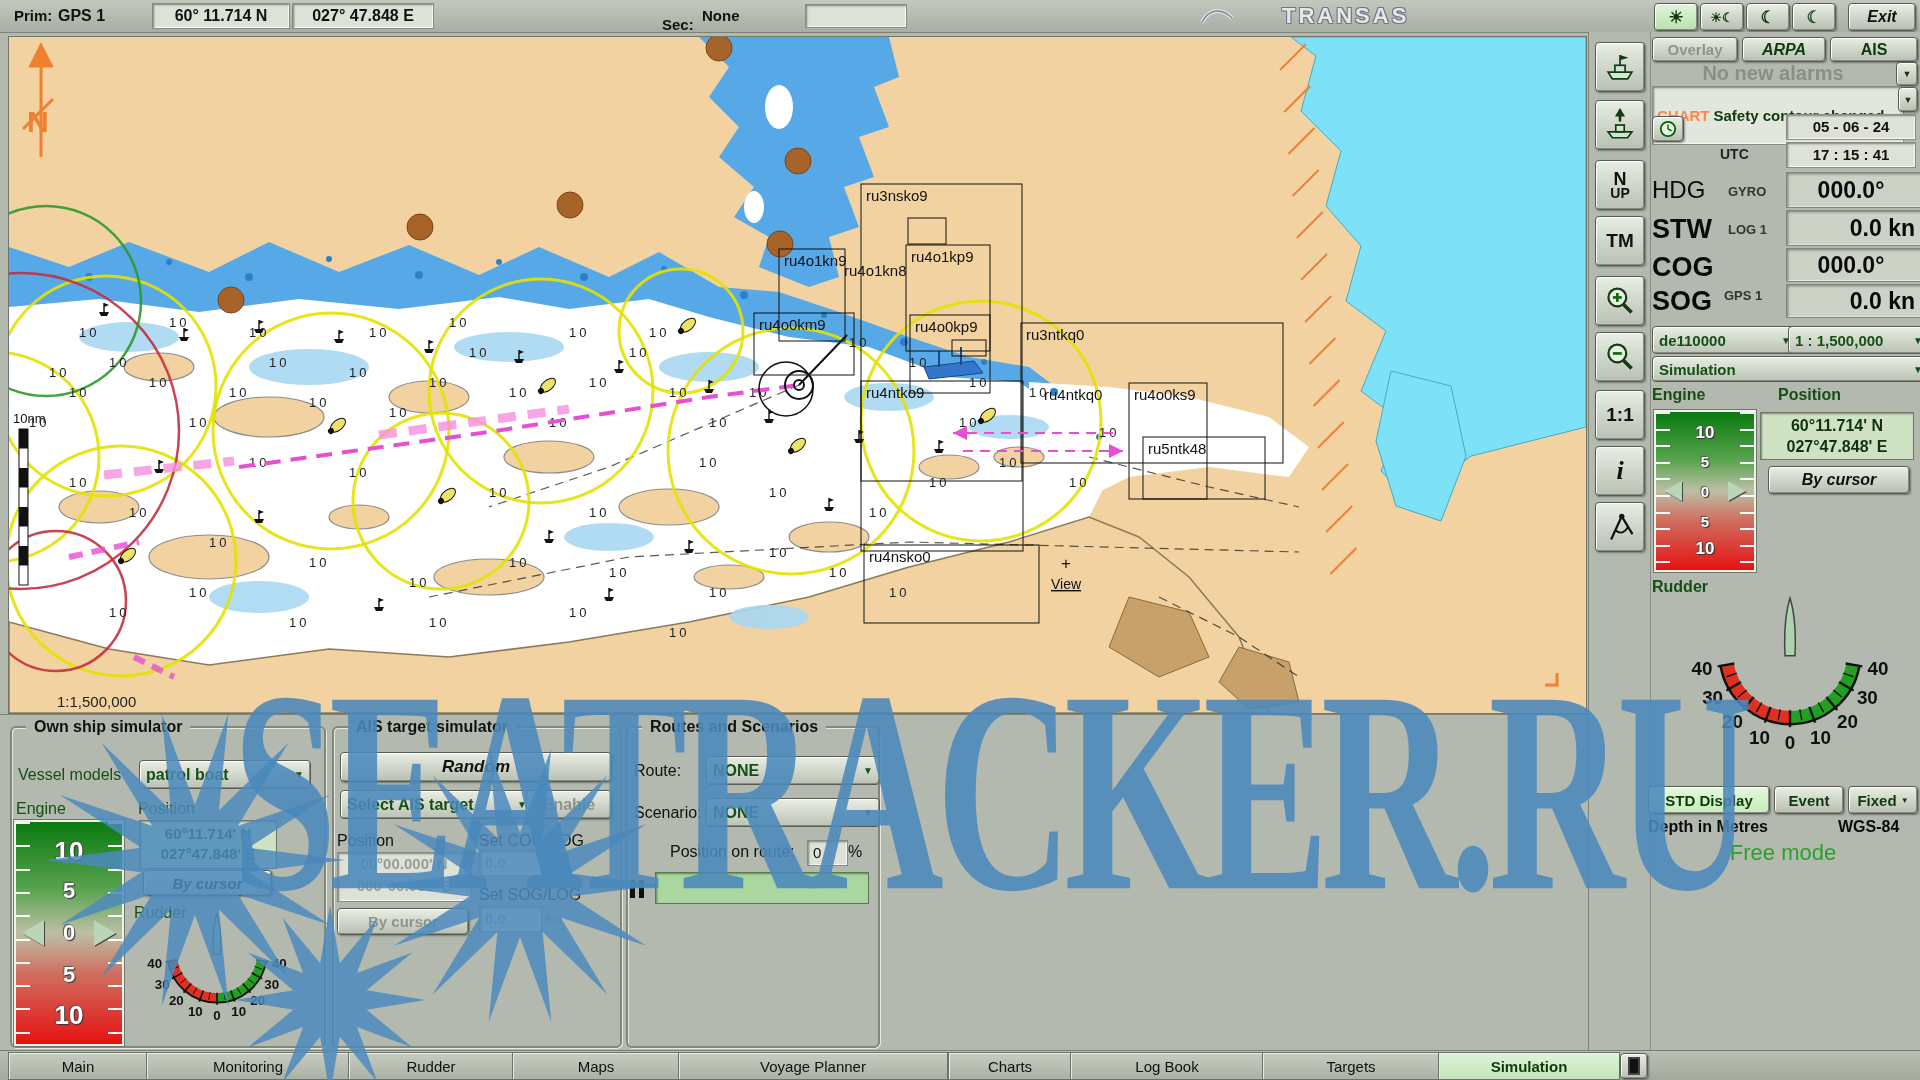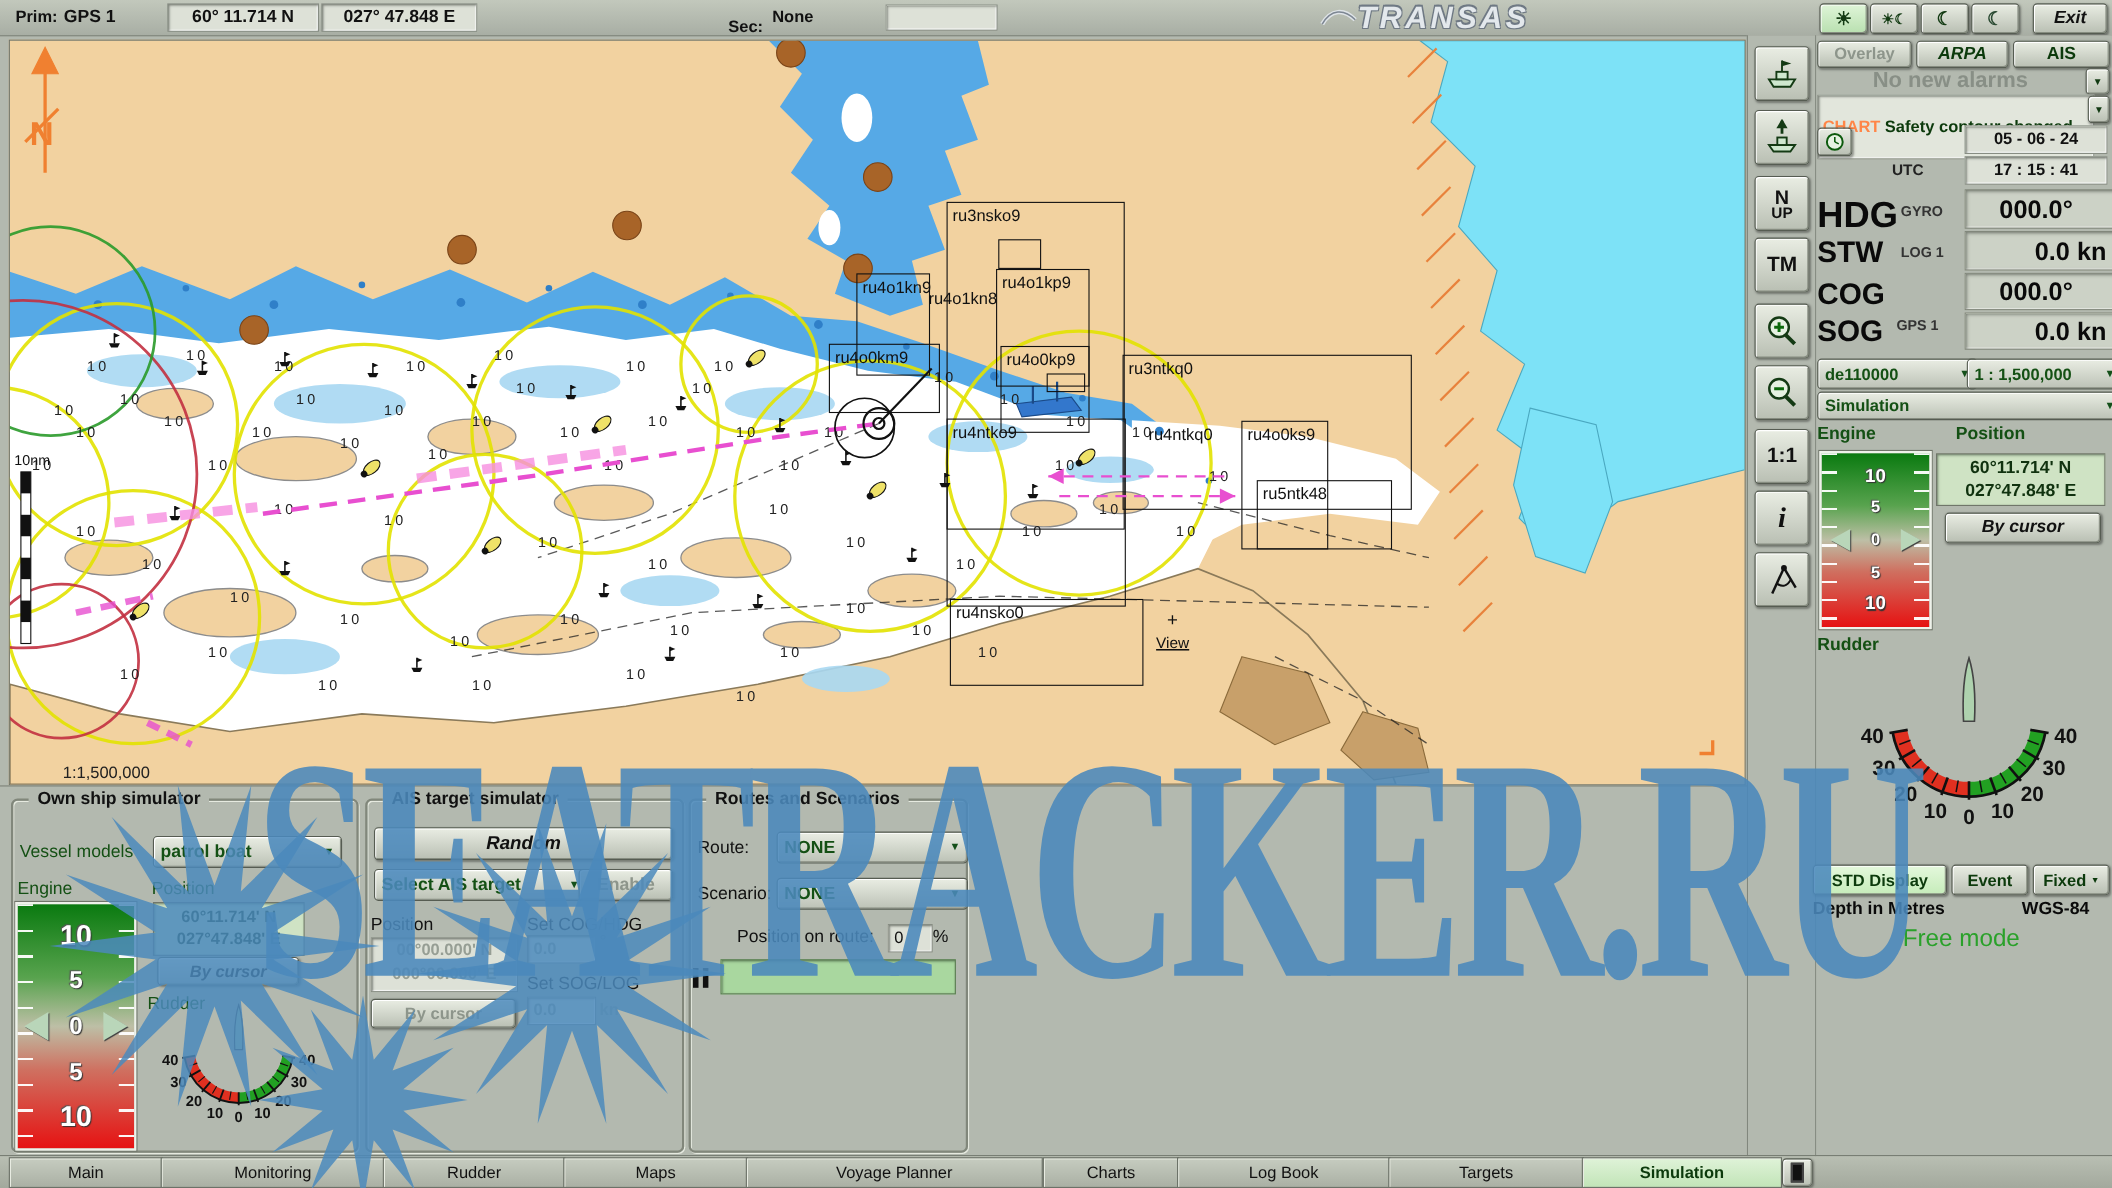--- a/index.html
+++ b/index.html
@@ -55,22 +55,22 @@
     <div class="abs sunken coordbox" style="left:152px;top:3px;width:136px">60° 11.714 N</div>
     <div class="abs sunken coordbox" style="left:292px;top:3px;width:140px">027° 47.848 E</div>
     <span class="abs blabel" style="left:662px;top:16px">Sec:</span>
     <span class="abs blabel" style="left:702px;top:7px">None</span>
     <div class="abs sunken" style="left:805px;top:4px;width:100px;height:22px"></div>
     <div class="abs" style="left:1200px;top:2px;width:210px;height:28px;display:flex;align-items:center">
       <svg width="34" height="22" viewBox="0 0 34 22">
         <path d="M2,17 C10,3 22,3 32,13" fill="none" stroke="#dfe4e8" stroke-width="4"></path>
         <path d="M2,17 C10,3 22,3 32,13" fill="none" stroke="#7c8692" stroke-width="1.4"></path>
       </svg>
-      <span style="font-size:28px;font-weight:bold;font-style:italic;letter-spacing:3px;color:#e3e8ec;
-        text-shadow:-1px -1px 0 #6f7984,1px -1px 0 #6f7984,-1px 1px 0 #6f7984,1px 1px 0 #6f7984;">TRANSAS</span>
+      <span style="font-size:22px;font-weight:bold;letter-spacing:3px;color:#e3e8ec;
+        text-shadow:-1px -1px 0 #6f7984,1px -1px 0 #6f7984,-1px 1px 0 #6f7984,1px 1px 0 #6f7984;margin-left:48px;">TRANSAS</span>
     </div>
     <div class="abs btn on" style="left:1654px;top:3px;width:42px;height:26px">
       <span style="font-size:17px">☀</span>
     </div>
     <div class="abs btn" style="left:1700px;top:3px;width:42px;height:26px">
       <span style="font-size:13px">☀☾</span>
     </div>
     <div class="abs btn" style="left:1746px;top:3px;width:42px;height:26px">
       <span style="font-size:17px">☾</span>
     </div>
@@ -513,21 +513,21 @@
     <svg width="18" height="18" viewBox="0 0 20 20">
       <circle cx="10" cy="10" r="8" fill="#e6f2e2" stroke="#0c5a0c" stroke-width="2"></circle>
       <line x1="10" y1="10" x2="10" y2="5" stroke="#0c5a0c" stroke-width="1.6"></line>
       <line x1="10" y1="10" x2="14" y2="12" stroke="#0c5a0c" stroke-width="1.6"></line>
     </svg>
   </div>
   <div class="abs sunken coordbox" style="left:1786px;top:114px;width:128px;font-size:15px">05 - 06 - 24</div>
   <span class="abs" style="left:1720px;top:146px;font-weight:bold;font-size:14px;color:#222">UTC</span>
   <div class="abs sunken coordbox" style="left:1786px;top:142px;width:128px;font-size:15px">17 : 15 : 41</div>
 
-  <span class="abs" style="left:1652px;top:176px;font-size:33px;font-weight:bold;color:#0a0a0a">HDG</span>
+  <span class="abs" style="left:1652px;top:176px;font-size:24px;font-weight:normal;color:#0a0a0a">HDG</span>
   <span class="abs" style="left:1728px;top:184px;font-size:13px;font-weight:bold;color:#333">GYRO</span>
   <div class="abs valbox" style="left:1786px;top:172px;width:128px;height:34px;font-size:23px;justify-content:center">000.0°</div>
 
   <span class="abs" style="left:1652px;top:214px;font-size:27px;font-weight:bold;color:#0a0a0a">STW</span>
   <span class="abs" style="left:1728px;top:222px;font-size:13px;font-weight:bold;color:#333">LOG 1</span>
   <div class="abs valbox" style="left:1786px;top:210px;width:128px;height:34px;font-size:23px">0.0 kn</div>
 
   <span class="abs" style="left:1652px;top:252px;font-size:27px;font-weight:bold;color:#0a0a0a">COG</span>
   <div class="abs valbox" style="left:1786px;top:248px;width:128px;height:32px;font-size:23px;justify-content:center">000.0°</div>
   <span class="abs" style="left:1724px;top:288px;font-size:13px;font-weight:bold;color:#333">GPS 1</span>

